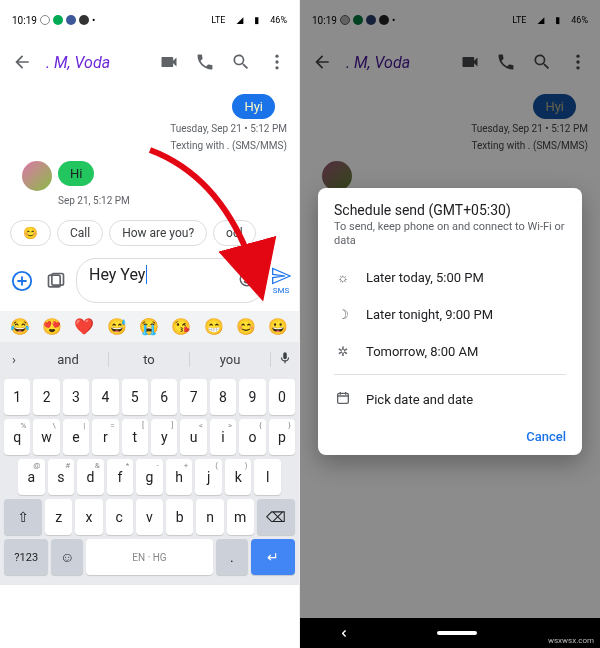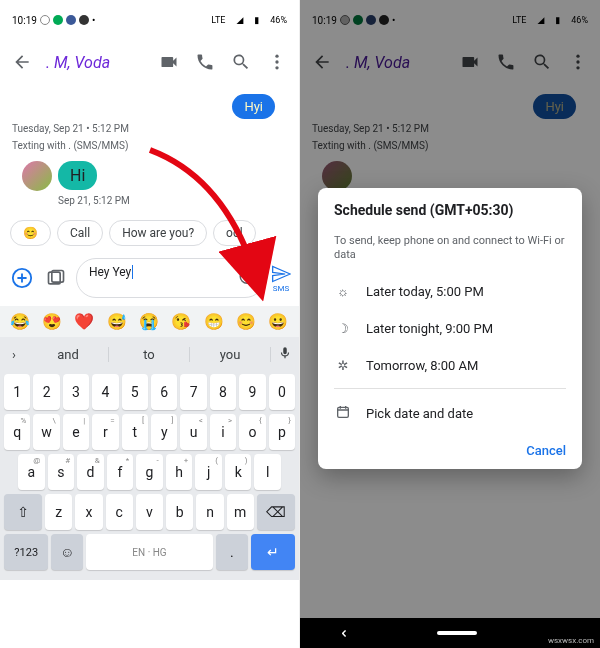--- a/index.html
+++ b/index.html
@@ -12,32 +12,32 @@
   .status-left { display: flex; gap: 3px; align-items: center; }
   .status-right { display: flex; gap: 11px; align-items: center; font-size: 9px; }
   .dot { width: 10px; height: 10px; border-radius: 50%; background: #555; display: inline-block; }
   
   .appbar { display: flex; align-items: center; padding: 6px 10px; gap: 12px; height: 44px; }
   .appbar-title { flex: 1; font-size: 16px; color: #6d28d9; font-style: italic; }
   .icon-btn { width: 24px; height: 24px; display: flex; align-items: center; justify-content: center; color: #5f6368; cursor: pointer; }
   
   .conv { padding: 6px 12px; font-size: 11px; color: #5f6368; }
   .out-bubble { background: #1a73e8; color: #fef9c3; border-radius: 14px; padding: 5px 12px; font-size: 13px; float: right; margin: 4px 12px; }
-  .meta-center { text-align: left; font-size: 10px; color: #5f6368; margin: 6px 0; clear: both; }
+  .meta-center { text-align: right; font-size: 10px; color: #5f6368; margin: 6px 0; clear: both; }
   .in-row { display: flex; align-items: flex-start; gap: 6px; padding: 4px 10px; clear: both; }
   .avatar { width: 30px; height: 30px; border-radius: 50%; background: linear-gradient(135deg,#d7a,#8b4); }
-  .in-bubble { background: #14b8a6; border-radius: 14px; padding: 5px 12px; font-size: 16px; color: #202124; }
+  .in-bubble { background: #22c55e; border-radius: 14px; padding: 5px 12px; font-size: 13px; color: #202124; }
   .in-time { font-size: 10px; color: #5f6368; padding-left: 46px; }
   
   .chips-row { display: flex; gap: 6px; padding: 8px 10px; overflow: hidden; }
   .chip { border: 1px solid #dadce0; border-radius: 16px; padding: 5px 12px; font-size: 12px; color: #3c4043; white-space: nowrap; }
   
   .compose { display: flex; align-items: center; gap: 6px; padding: 4px 8px 8px; }
   .compose-btn { width: 28px; height: 28px; display:flex; align-items:center; justify-content:center; color:#1a73e8; }
-  .compose-input { flex:1; border:1px solid #dadce0; border-radius: 20px; padding: 6px 34px 18px 12px; font-size: 12px; color:#202124; position: relative; }
+  .compose-input { flex:1; border:1px solid #dadce0; border-radius: 20px; padding: 6px 34px 18px 12px; font-size: 16px; color:#202124; position: relative; }
   .emoji-in { position:absolute; right:8px; top:50%; transform:translateY(-50%); color:#5f6368; }
   .send-col { display:flex; flex-direction:column; align-items:center; color:#1a73e8; font-size:8px; }
   
   .emoji-strip { display:flex; justify-content:space-around; padding:6px 4px; background:#f1f3f4; font-size:16px; }
   
   .suggest-row { display:flex; align-items:center; background:#e8eaed; height:34px; font-size:13px; color:#3c4043; }
   .suggest-row > * { text-align:center; }
   .chev { width:28px; }
   .sug { flex:1; border-right:1px solid #d0d3d7; }
   .sug:last-child { border-right:none; }
@@ -47,21 +47,21 @@
   .key { background:#fff; border-radius:4px; height:36px; flex:1; display:flex; align-items:center; justify-content:center; font-size:14px; color:#202124; box-shadow:0 1px 1px rgba(0,0,0,.15); position:relative; }
   .key.wide { flex:1.4; background:#ccd1d9; }
   .key.sp { flex:4; }
   .key.enter { background:#4285f4; color:#fff; flex:1.4; }
   .key sup { position:absolute; top:2px; right:4px; font-size:8px; color:#888; }
   
   .arrow { position:absolute; top:140px; left:140px; pointer-events:none; }
   
   .dim { position:absolute; inset:0; background:rgba(0,0,0,.45); }
   .dialog { position:absolute; left:18px; right:18px; top:188px; background:#fff; border-radius:8px; padding:14px 16px 8px; box-shadow:0 8px 24px rgba(0,0,0,.3); }
-  .dialog h3 { font-size:14px; font-weight:700; color:#202124; margin-bottom:16px; }
+  .dialog h3 { font-size:14px; font-weight:400; color:#202124; margin-bottom:2px; }
   .dialog p { font-size:11px; color:#5f6368; margin-bottom:10px; line-height:1.3; }
   .opt { display:flex; align-items:center; gap:14px; padding:11px 0; font-size:13px; color:#202124; }
   .opt-icon { width:18px; color:#5f6368; text-align:center; }
   .divider { border-top:1px solid #e0e0e0; margin:4px 0; }
   .dlg-actions { text-align:right; padding:6px 0 2px; }
   .cancel { color:#1a73e8; font-size:13px; font-weight:500; }
   
   .navbar { position:absolute; bottom:0; left:0; right:0; height:30px; background:#000; display:flex; align-items:center; justify-content:space-around; color:#fff; }
   .watermark { position:absolute; bottom:3px; right:6px; font-size:8px; color:#bbb; }
 </style>

